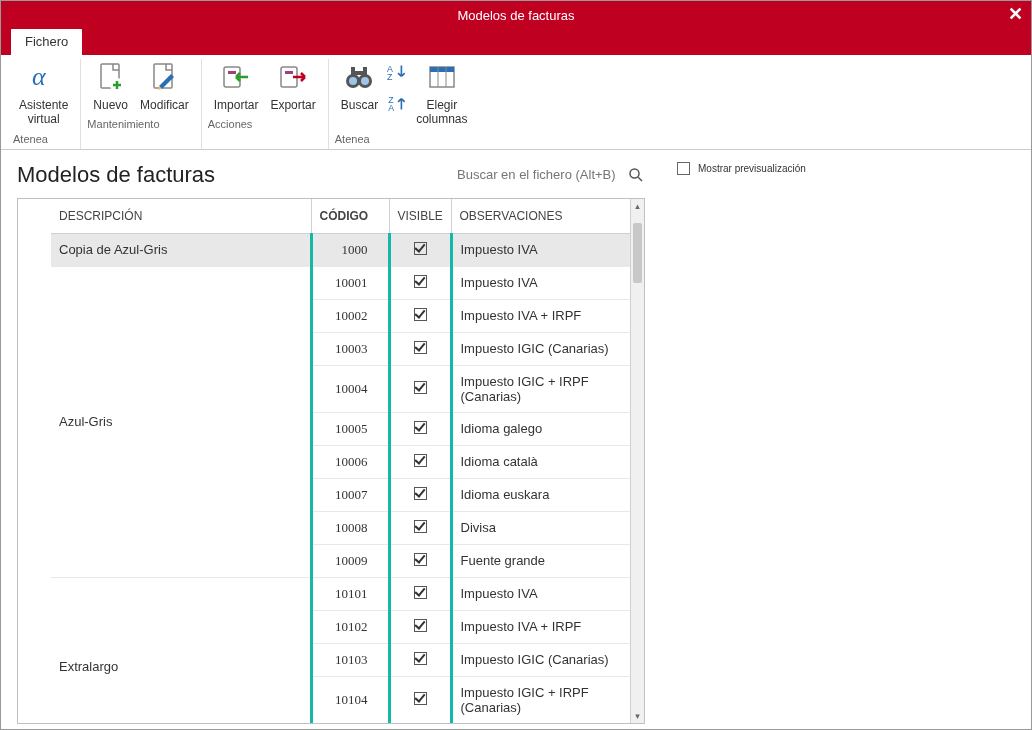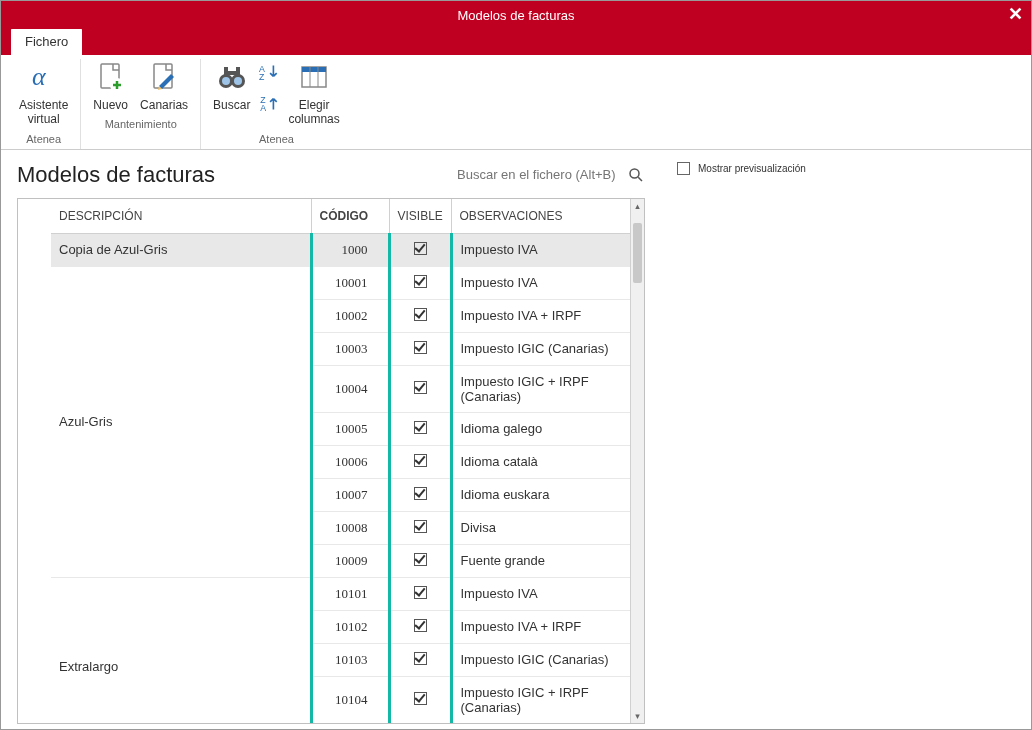--- a/index.html
+++ b/index.html
@@ -10,21 +10,21 @@
 .menu-tab { background: #fff; color: #333; padding: 6px 14px; font-size: 13px; border-top-left-radius: 2px; border-top-right-radius: 2px; cursor: pointer; }
 .ribbon { background: #fff; border-bottom: 1px solid #ccc; padding: 4px 6px 0 6px; display: flex; }
 .ribbon-group { display: flex; flex-direction: column; align-items: center; padding: 0 6px; border-right: 1px solid #e0e0e0; }
 .ribbon-group:last-child { border-right: none; }
 .ribbon-buttons { display: flex; align-items: flex-start; }
 .ribbon-btn { display: flex; flex-direction: column; align-items: center; padding: 2px 6px; cursor: pointer; font-size: 12px; color: #333; min-width: 46px; }
 .ribbon-btn svg { width: 32px; height: 32px; margin-bottom: 2px; }
 .ribbon-btn.small { min-width: 24px; padding: 2px 2px; }
 .ribbon-btn.small svg { width: 22px; height: 22px; }
 .ribbon-btn .lbl { text-align: center; line-height: 1.2; }
-.ribbon-group-label { font-size: 11px; color: #666; padding: 4px 0 4px 0; text-align: center; width: 100%; }
+.ribbon-group-label { font-size: 11px; color: #666; padding: 4px 0 4px 0; text-align: left; width: 100%; }
 .content-wrap { display: flex; height: calc(730px - 28px - 26px - 90px); }
 .main-panel { flex: 1; padding: 12px 16px; overflow: hidden; display: flex; flex-direction: column; }
 .right-panel { width: 370px; padding: 12px 16px; }
 .page-header { display: flex; align-items: center; justify-content: space-between; margin-bottom: 10px; }
 .page-title { font-size: 22px; font-weight: 400; color: #222; }
 .search-wrap { display: flex; align-items: center; }
 .search-input { border: none; border-bottom: 1px solid transparent; padding: 4px 6px; font-size: 13px; width: 170px; color: #888; outline: none; }
 .search-icon { width: 18px; height: 18px; margin-left: 6px; stroke: #555; cursor: pointer; }
 .table-container { flex: 1; border: 1px solid #c0c0c0; overflow: hidden; position: relative; }
 .table-scroll { position: absolute; top: 0; left: 0; right: 14px; bottom: 0; overflow-y: auto; }
@@ -85,24 +85,45 @@
             </svg></span>
           <span class="lbl">Nuevo</span>
         </div>
         <div class="ribbon-btn">
           <span><svg viewBox="0 0 32 32">
               <rect x="6" y="3" width="18" height="24" rx="1" fill="#fff" stroke="#888" stroke-width="1.5"></rect>
               <path d="M18 3v6h6" fill="none" stroke="#888" stroke-width="1.5"></path>
               <path d="M14 28 L26 16 L23 13 L11 25 Z" fill="#2a6fb5"></path>
               <path d="M11 25 L10 29 L14 28 Z" fill="#f0c060"></path>
             </svg></span>
-          <span class="lbl">Canarias</span>
+          <span class="lbl">Modificar</span>
         </div>
       </div>
       <div class="ribbon-group-label">Mantenimiento</div>
+    </div>
+    <div class="ribbon-group">
+      <div class="ribbon-buttons">
+        <div class="ribbon-btn">
+          <span><svg viewBox="0 0 32 32">
+              <rect x="4" y="6" width="16" height="20" rx="2" fill="#fff" stroke="#888" stroke-width="1.5"></rect>
+              <rect x="8" y="10" width="8" height="3" fill="#a04080"></rect>
+              <path d="M28 16 H16 M16 16 l4 -4 M16 16 l4 4" stroke="#2a9d2a" stroke-width="2.5" fill="none"></path>
+            </svg></span>
+          <span class="lbl">Importar</span>
+        </div>
+        <div class="ribbon-btn">
+          <span><svg viewBox="0 0 32 32">
+              <rect x="4" y="6" width="16" height="20" rx="2" fill="#fff" stroke="#888" stroke-width="1.5"></rect>
+              <rect x="8" y="10" width="8" height="3" fill="#a04080"></rect>
+              <path d="M16 16 H28 M28 16 l-4 -4 M28 16 l-4 4" stroke="#c00020" stroke-width="2.5" fill="none"></path>
+            </svg></span>
+          <span class="lbl">Exportar</span>
+        </div>
+      </div>
+      <div class="ribbon-group-label">Acciones</div>
     </div>
     <div class="ribbon-group">
       <div class="ribbon-buttons">
         <div class="ribbon-btn">
           <span><svg viewBox="0 0 32 32">
               <circle cx="10" cy="20" r="7" fill="#555"></circle>
               <circle cx="22" cy="20" r="7" fill="#555"></circle>
               <rect x="8" y="6" width="4" height="10" fill="#555"></rect>
               <rect x="20" y="6" width="4" height="10" fill="#555"></rect>
               <rect x="12" y="10" width="8" height="4" fill="#555"></rect>

